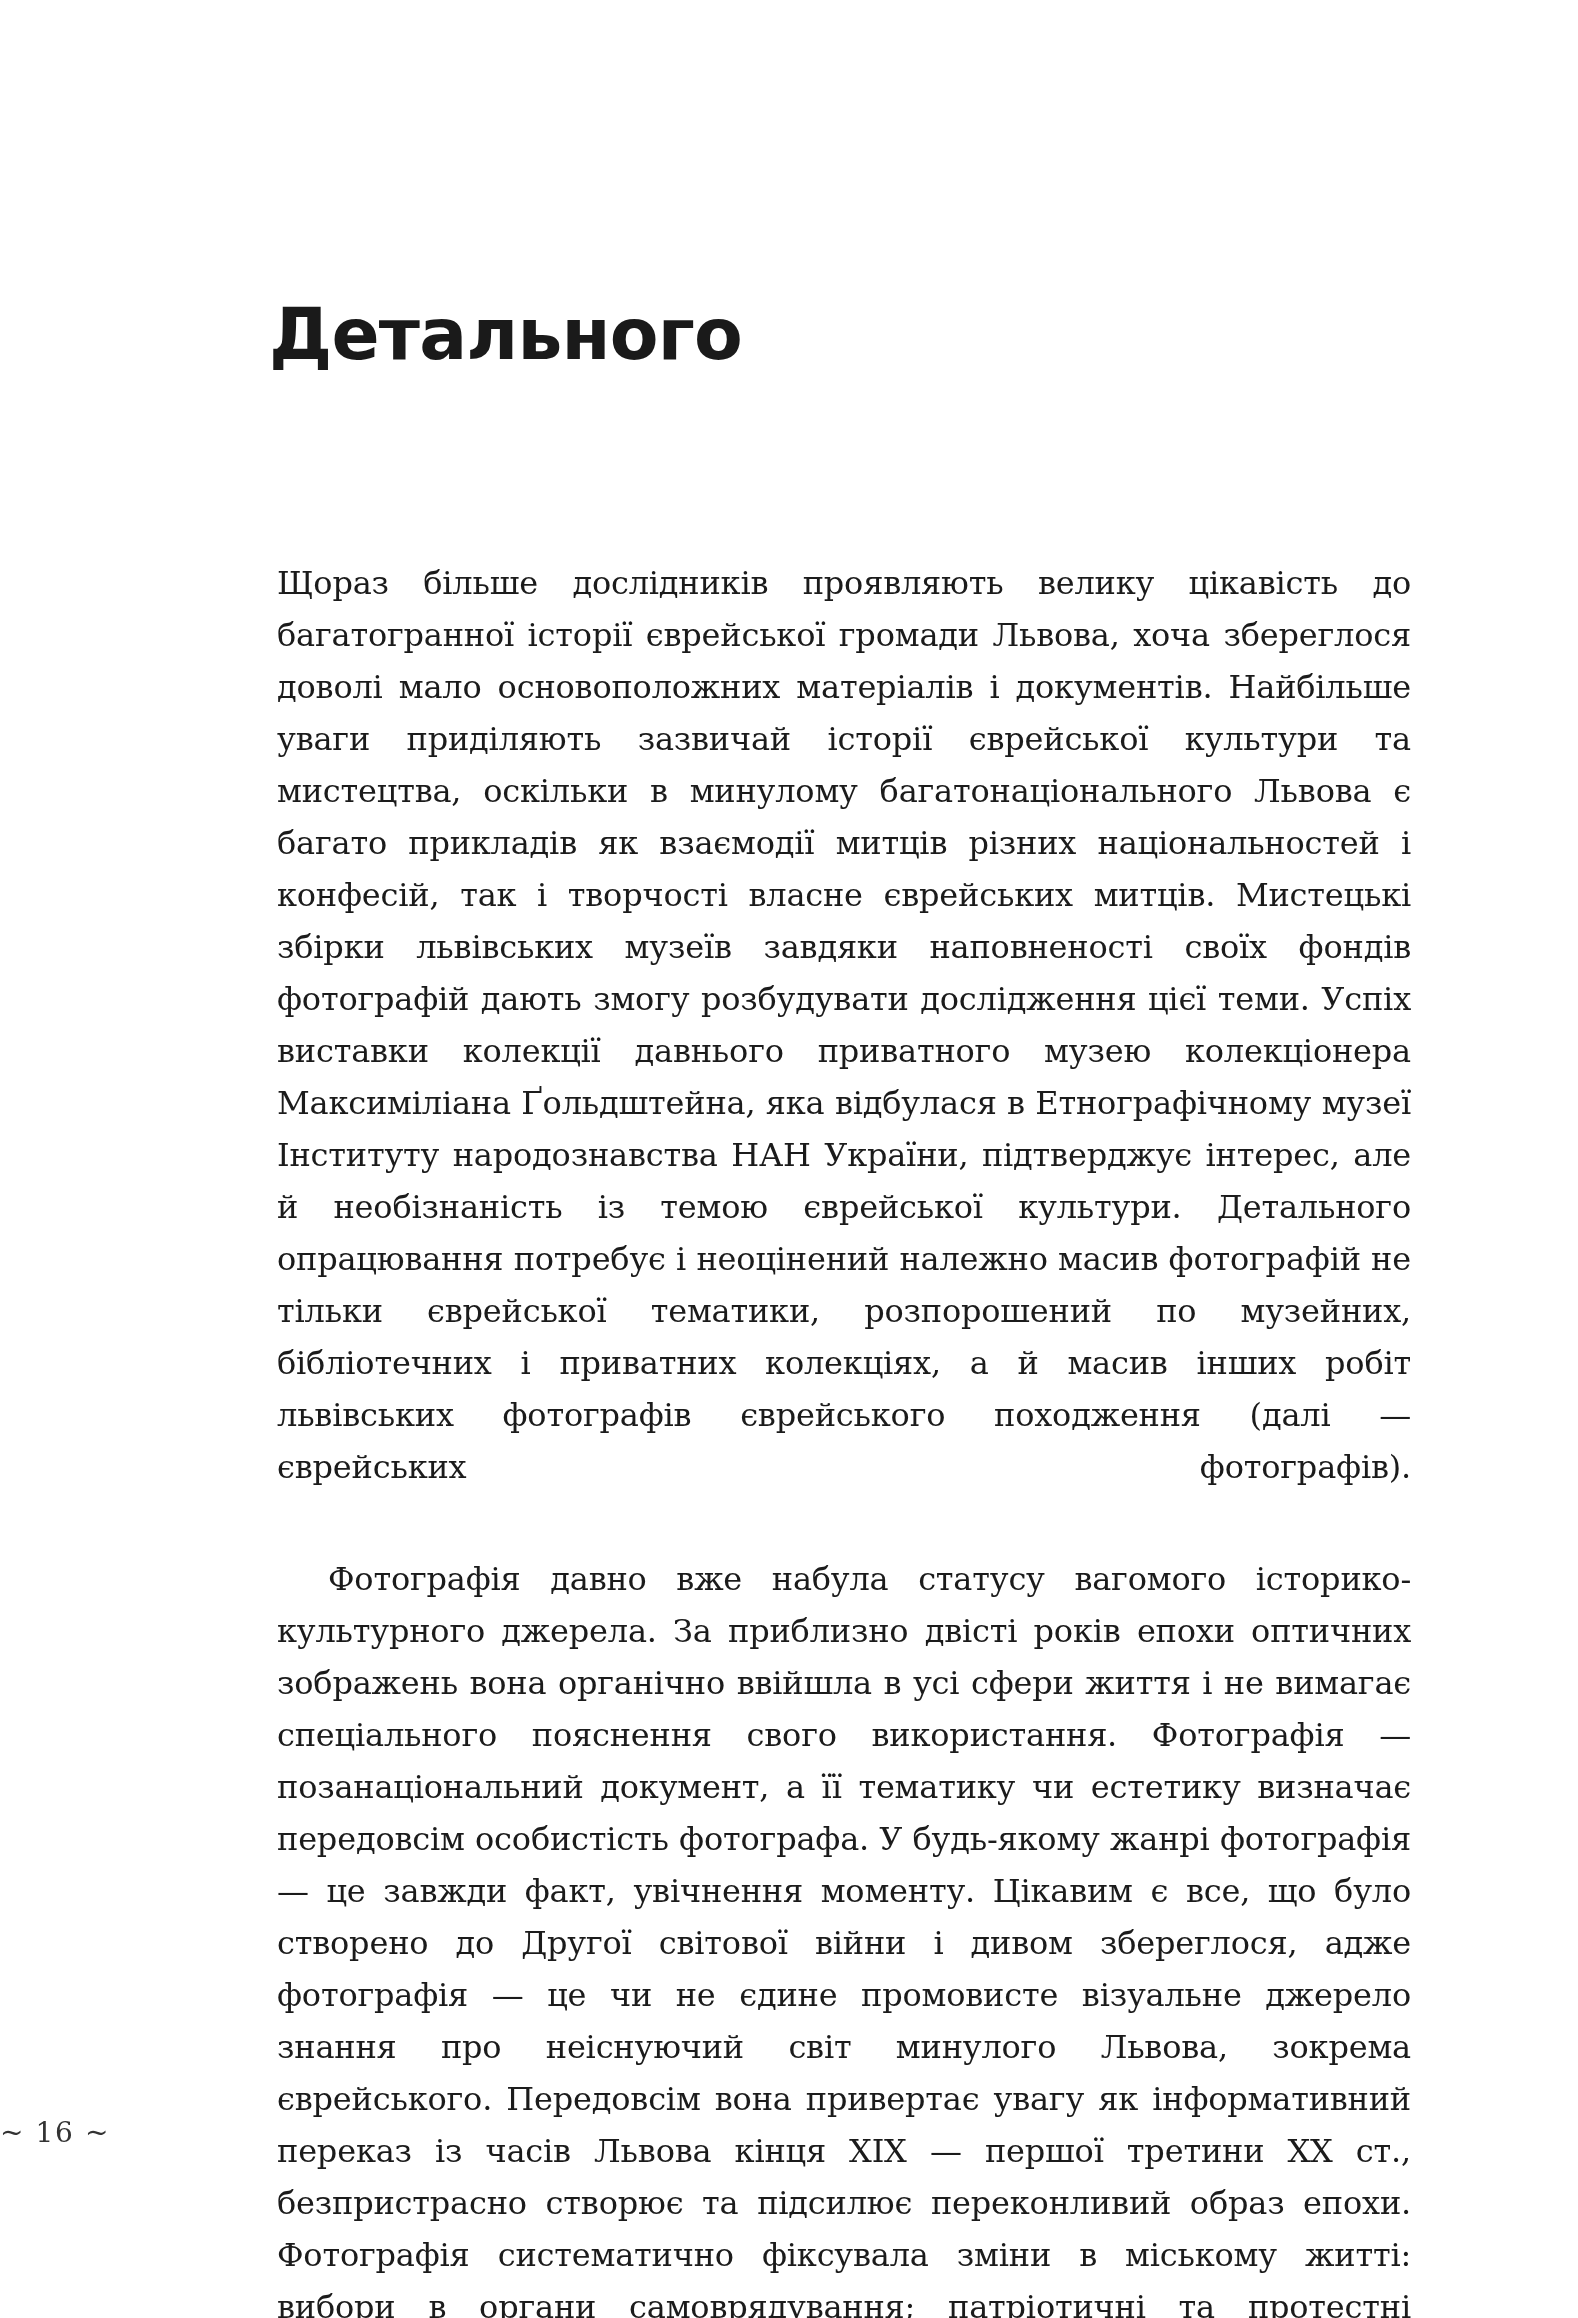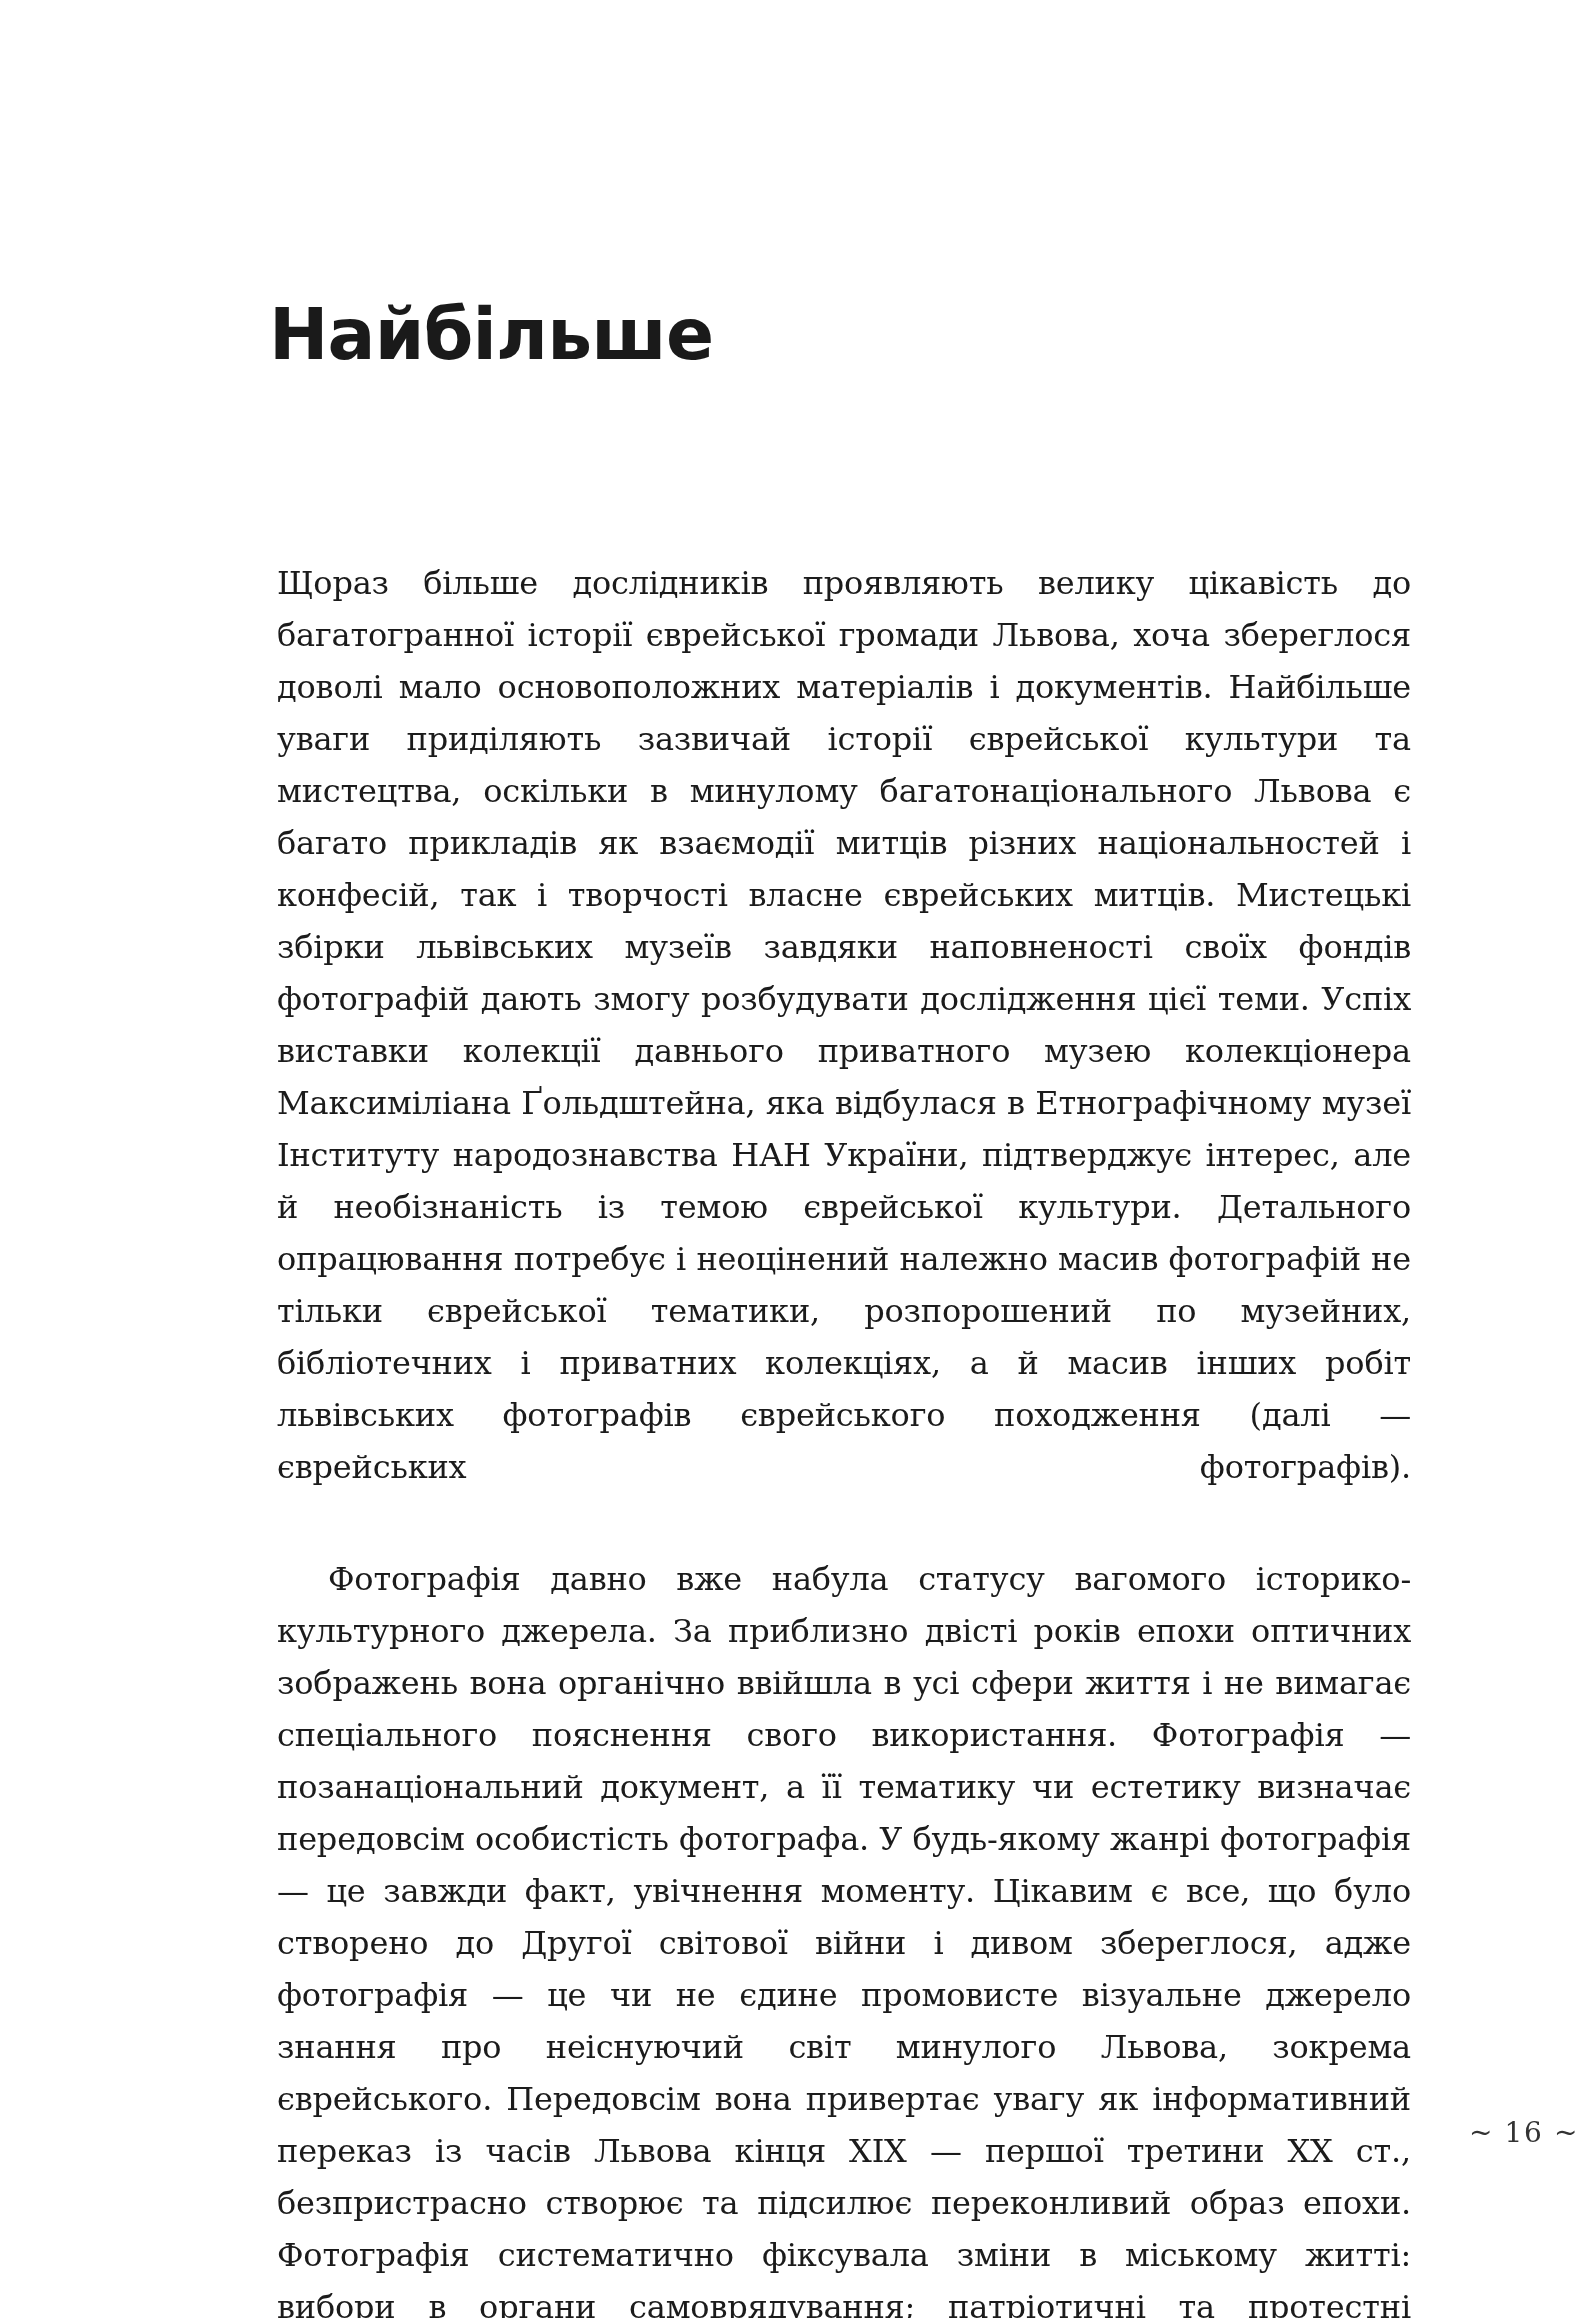--- a/index.html
+++ b/index.html
@@ -62,33 +62,33 @@
     display: inline-block;
     width: 100%;
   }
 
   
   .page-folio {
     position: absolute;
     left: 0;
     top: 2116px;
     width: 1579px;
-    text-align: right;
+    text-align: left;
     font-family: "DejaVu Serif", "Liberation Serif", serif;
     font-size: 28px;
     color: #333333;
     letter-spacing: 1.6px;
   }
 </style>
 </head>
 <body>
 
 <div class="page">
 
-  <h1 class="page-title">Найбільше</h1>
+  <h1 class="page-title">Детального</h1>
 
   <div class="text-block">
     <p class="body-paragraph">Щораз більше дослідників проявляють велику цікавість до багатогранної історії єврейської громади Львова, хоча збереглося доволі мало основоположних матеріалів і документів. Найбільше уваги приділяють зазвичай історії єврейської культури та мистецтва, оскільки в минулому багатонаціонального Львова є багато прикладів як взаємодії митців різних національностей і конфесій, так і творчості власне єврейських митців. Мистецькі збірки львівських музеїв завдяки наповненості своїх фондів фотографій дають змогу розбудувати дослідження цієї теми. Успіх виставки колекції давнього приватного музею колекціонера Максиміліана Ґольдштейна, яка відбулася в Етнографічному музеї Інституту народознавства НАН України, підтверджує інтерес, але й необізнаність із темою єврейської культури. Детального опрацювання потребує і неоцінений належно масив фотографій не тільки єврейської тематики, розпорошений по музейних, бібліотечних і приватних колекціях, а й масив інших робіт львівських фотографів єврейського походження (далі — єврейських фотографів).</p>
     <p class="body-paragraph indent">Фотографія давно вже набула статусу вагомого історико-культурного джерела. За приблизно двісті років епохи оптичних зображень вона органічно ввійшла в усі сфери життя і не вимагає спеціального пояснення свого використання. Фотографія — позанаціональний документ, а її тематику чи естетику визначає передовсім особистість фотографа. У будь-якому жанрі фотографія — це завжди факт, увічнення моменту. Цікавим є все, що було створено до Другої світової війни і дивом збереглося, адже фотографія — це чи не єдине промовисте візуальне джерело знання про неіснуючий світ минулого Львова, зокрема єврейського. Передовсім вона привертає увагу як інформативний переказ із часів Львова кінця XIX — першої третини XX ст., безпристрасно створює та підсилює переконливий образ епохи. Фотографія систематично фіксувала зміни в міському житті: вибори в органи самоврядування; патріотичні та протестні маніфестації; з'їзди та ювілеї; будівництво значущих для міста об'єктів культурного, промислового та громадського призначення.</p>
   </div>
 
   <div class="page-folio">~ 16 ~</div>
 
 </div>
 

